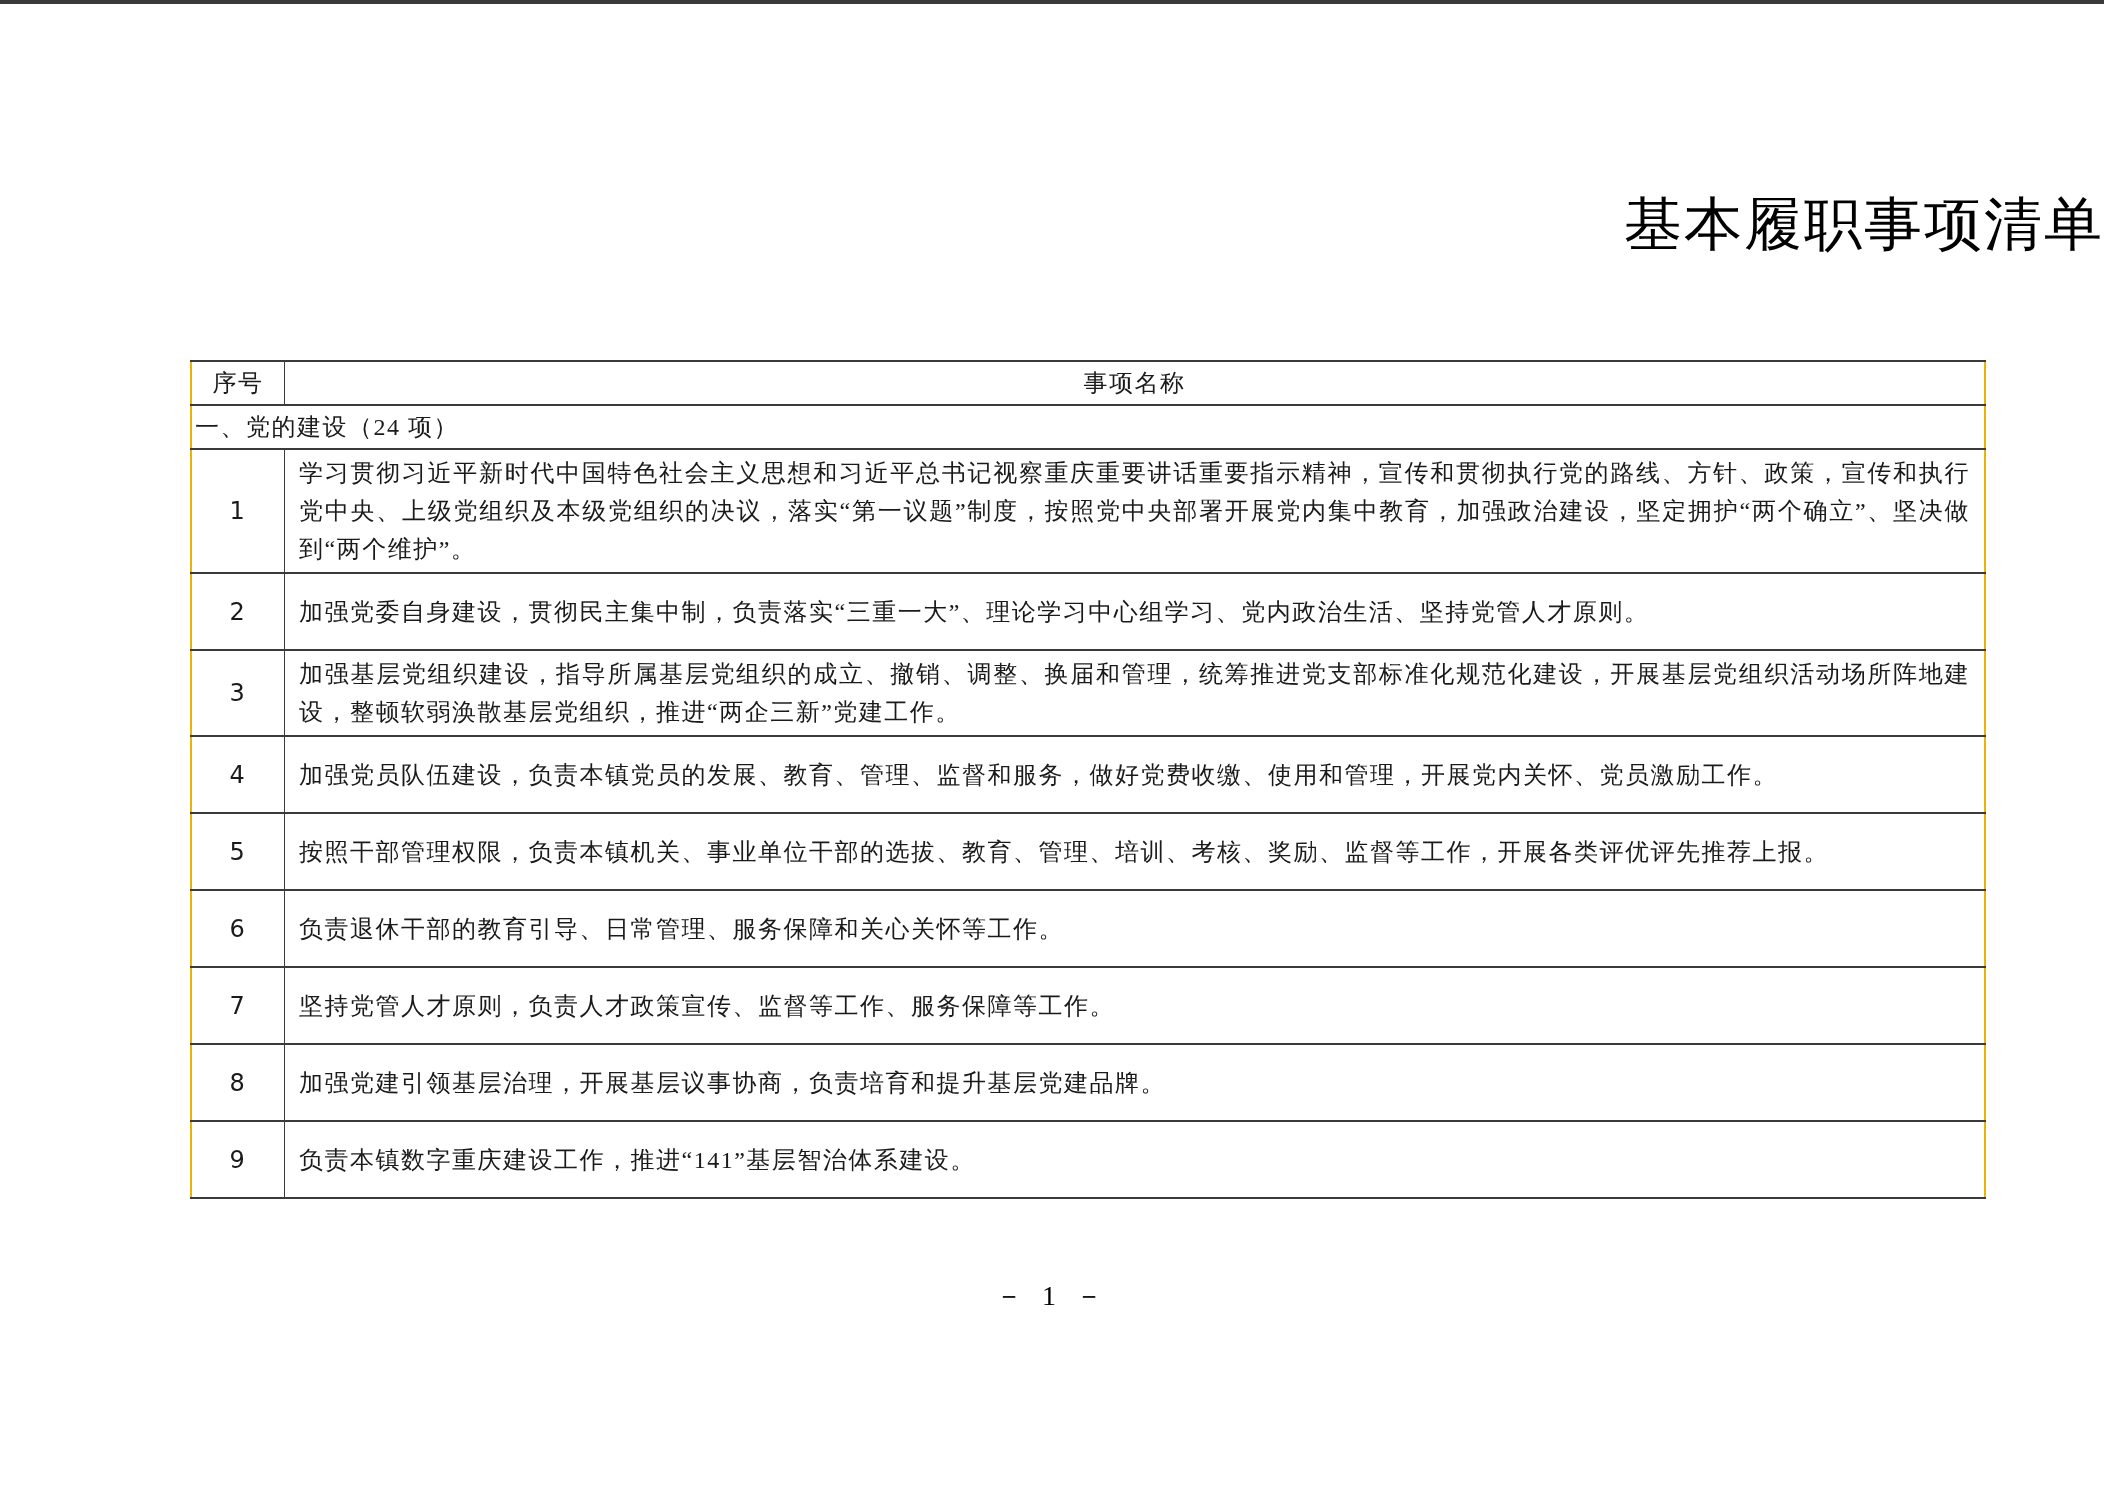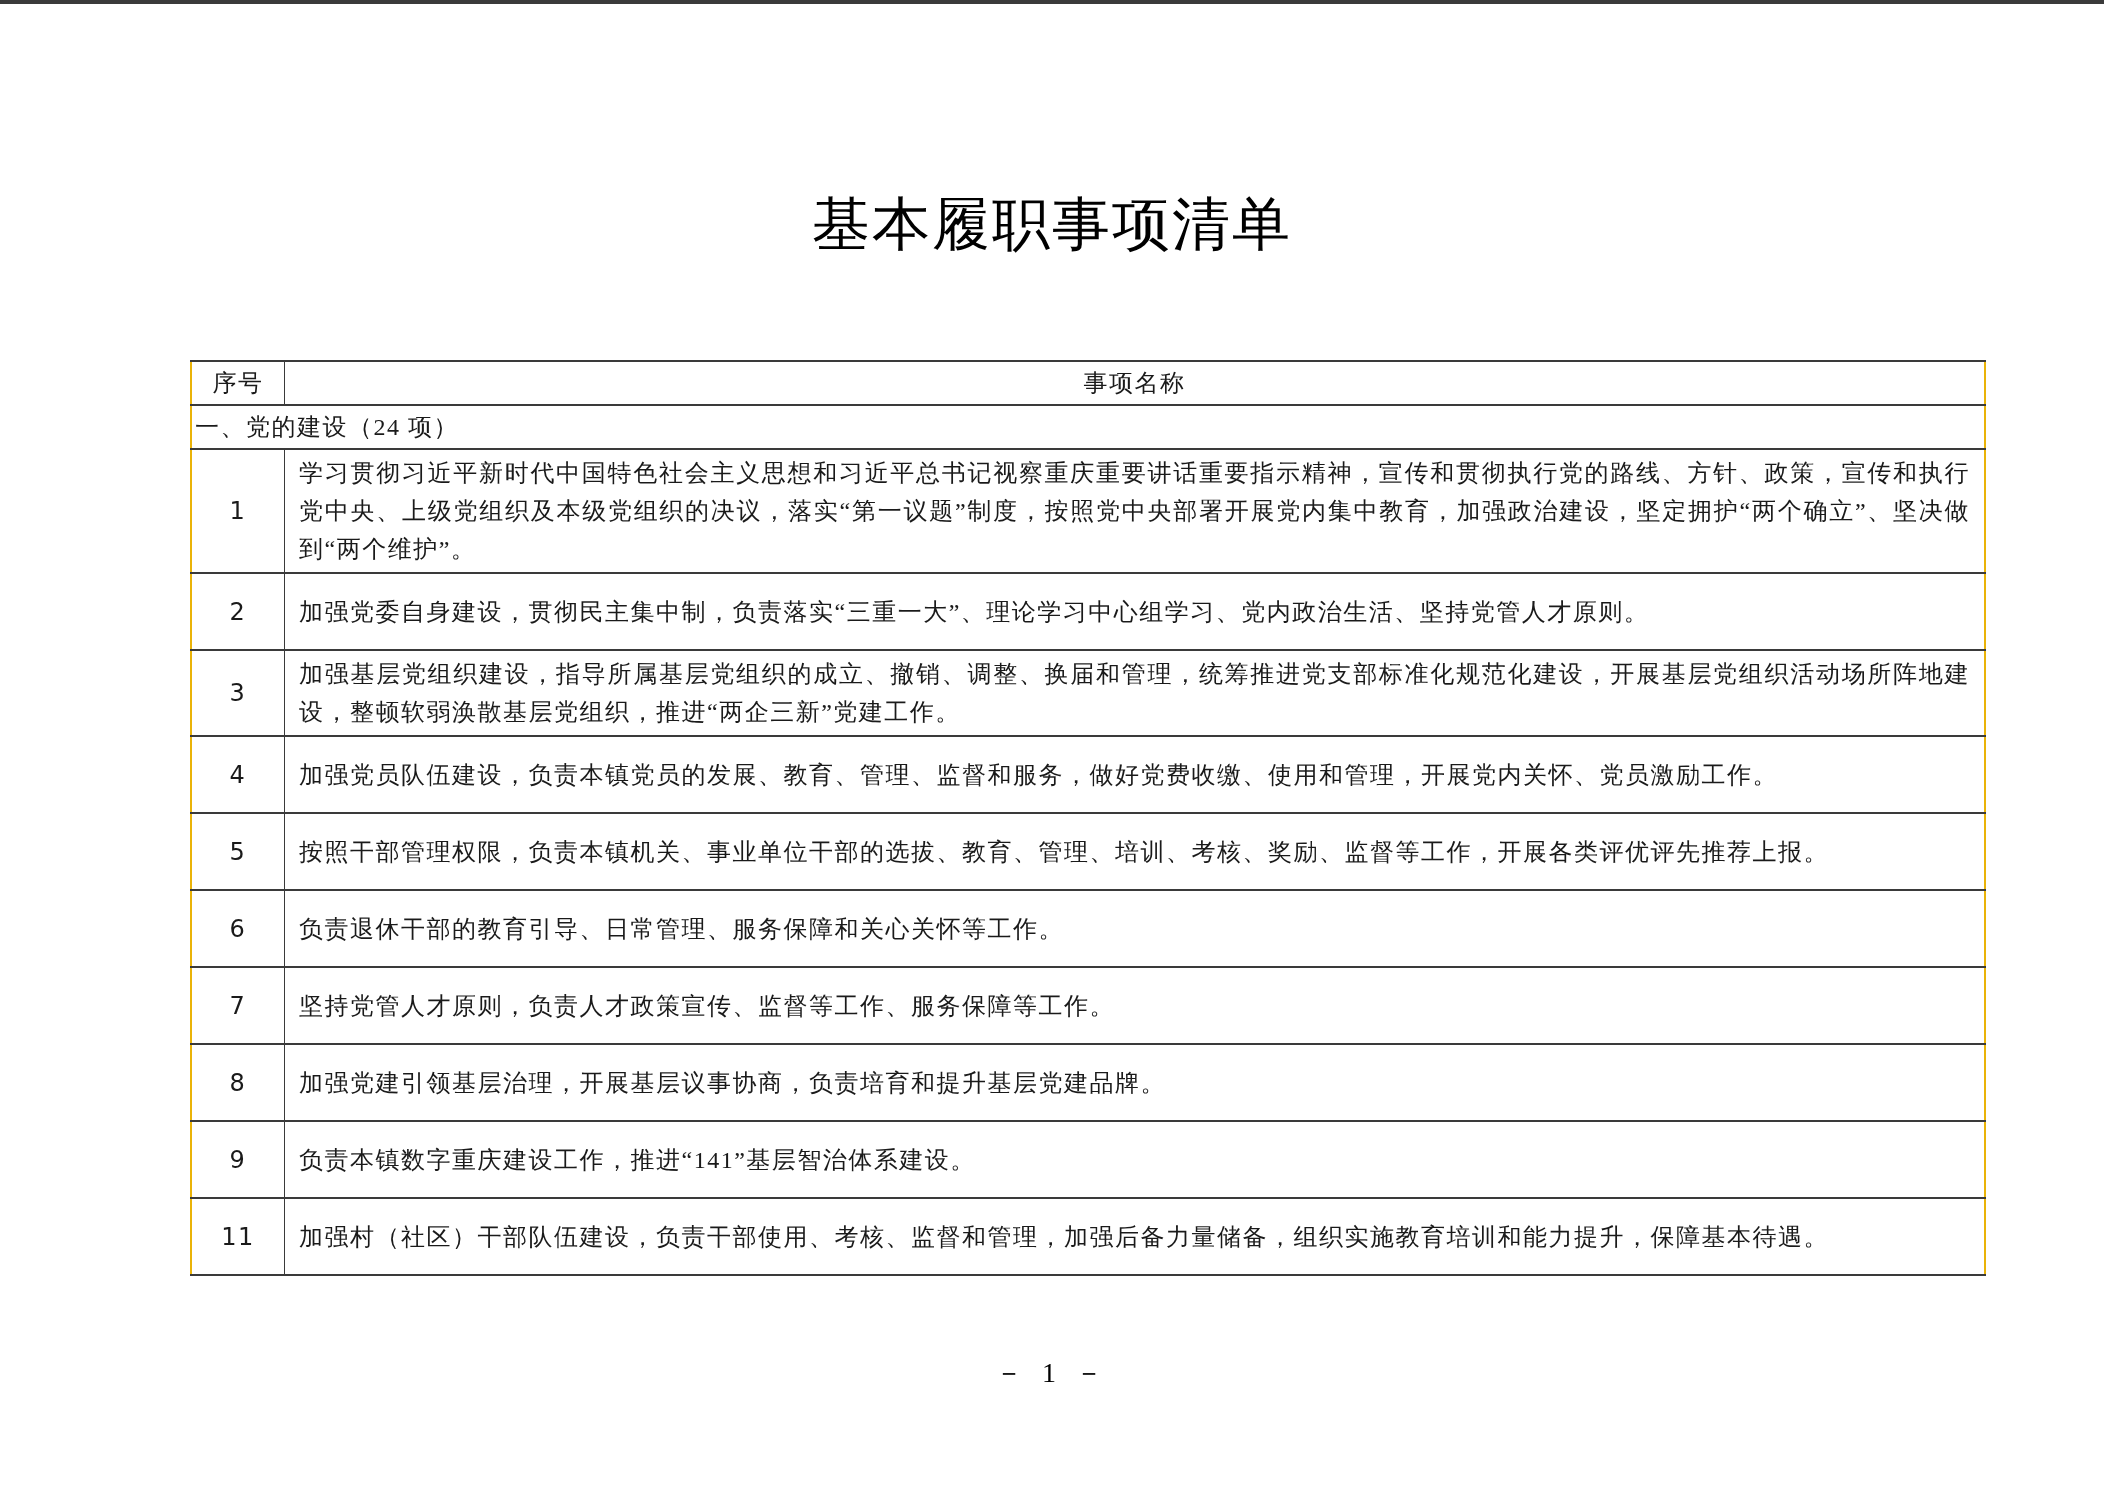--- a/index.html
+++ b/index.html
@@ -19,21 +19,21 @@
   .top-edge {
     position: absolute;
     top: 0; left: 0;
     width: 100%;
     height: 4px;
     background: #3a3a3a;
   }
   .doc-title {
     margin: 0;
     padding-top: 186px;
-    text-align: center;
+    text-align: right;
     font-size: 58px;
     font-weight: normal;
     letter-spacing: 2px;
     color: #000000;
   }
   table.duty-table {
     border-collapse: collapse;
     table-layout: fixed;
     width: 1796px;
     margin: 96px 0 0 190px;
@@ -124,21 +124,17 @@
         <td class="col-name">坚持党管人才原则，负责人才政策宣传、监督等工作、服务保障等工作。</td>
       </tr>
       <tr class="item-row-1line">
         <td class="col-index">8</td>
         <td class="col-name">加强党建引领基层治理，开展基层议事协商，负责培育和提升基层党建品牌。</td>
       </tr>
       <tr class="item-row-1line">
         <td class="col-index">9</td>
         <td class="col-name">负责本镇数字重庆建设工作，推进“141”基层智治体系建设。</td>
       </tr>
-      <tr class="item-row-1line">
-        <td class="col-index">11</td>
-        <td class="col-name">加强村（社区）干部队伍建设，负责干部使用、考核、监督和管理，加强后备力量储备，组织实施教育培训和能力提升，保障基本待遇。</td>
-      </tr>
     </tbody>
   </table>
 
   <div class="page-footer">－ 1 －</div>
 </div>
 
 </body></html>

